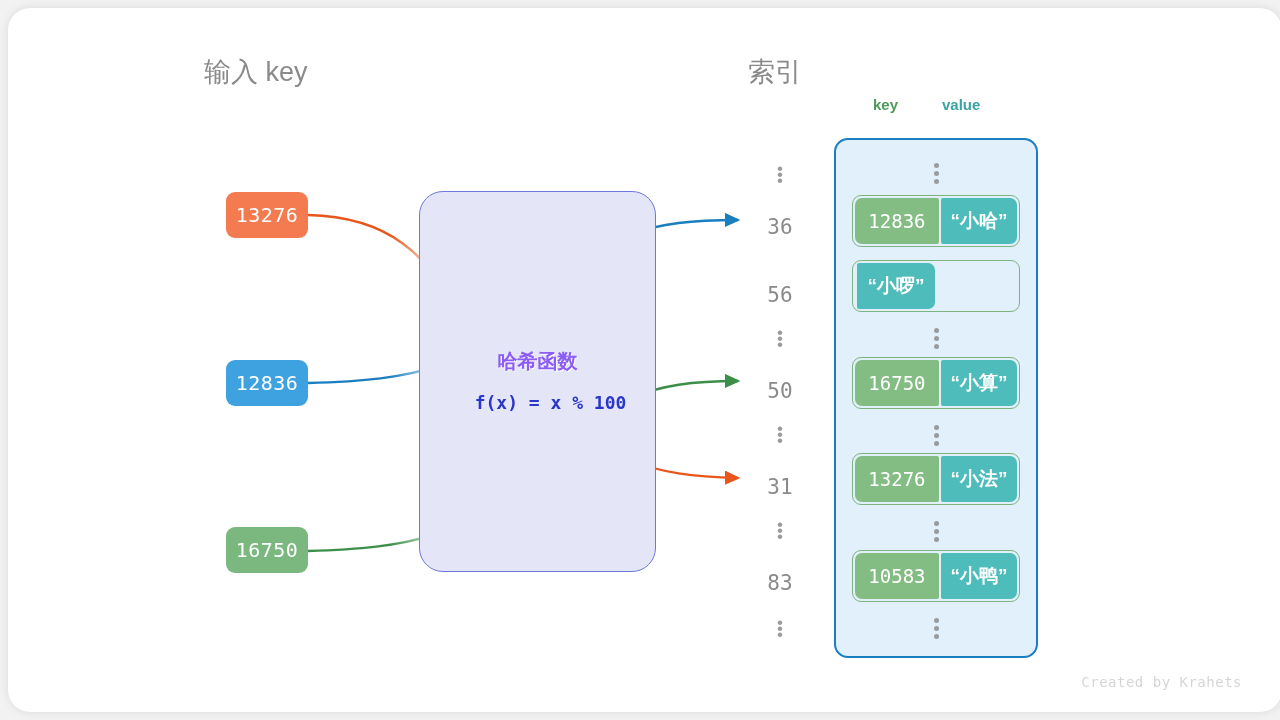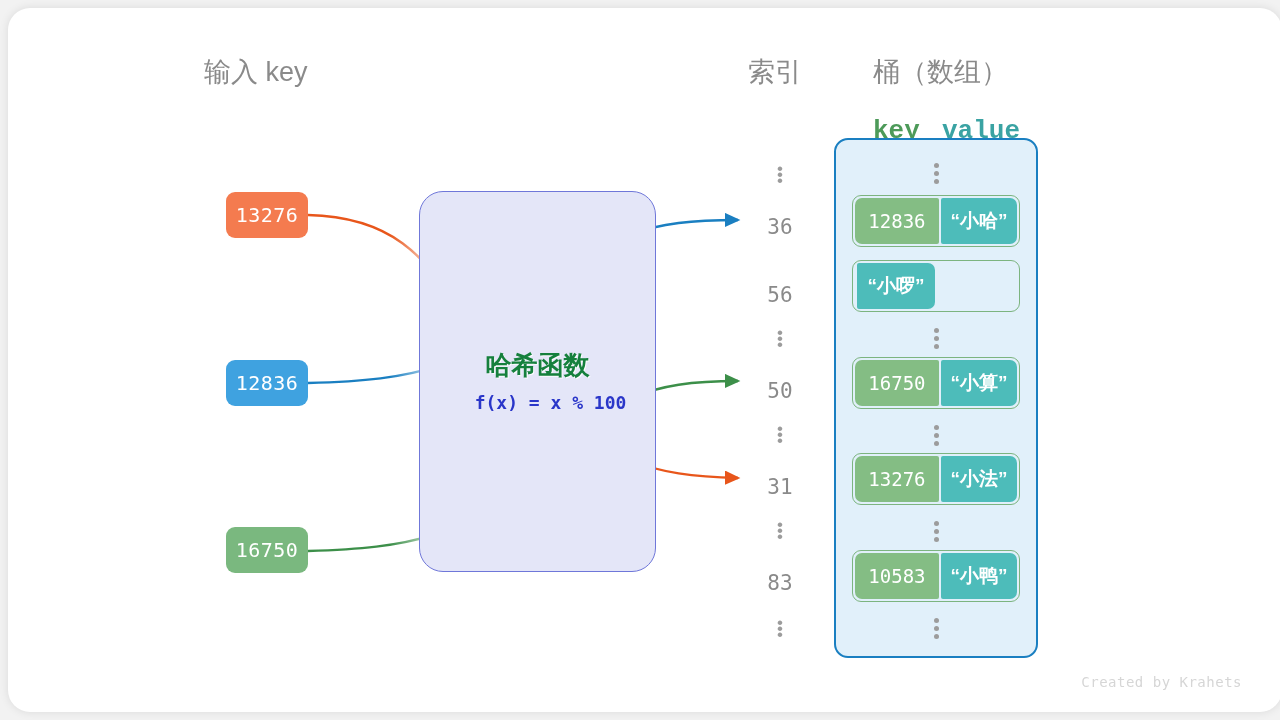--- a/index.html
+++ b/index.html
@@ -28,23 +28,23 @@
     font-size: 27px;
     font-weight: 400;
     white-space: nowrap;
   }
   #title-input   { left: 196px; top: 46px; }
   #title-index   { left: 740px; top: 46px; }
   #title-bucket  { left: 865px; top: 46px; }
 
   .kv-head {
     position: absolute;
-    top: 108px;
-    font-family: Liberation Mono, monospace;
-    font-size: 26px;
+    top: 88px;
+    font-family: Liberation Sans, sans-serif;
+    font-size: 15px;
     font-weight: 700;
     white-space: nowrap;
   }
   #head-key   { left: 865px; color: #4d9a59; }
   #head-value { left: 934px; color: #3aa3a3; }
 
   
   .keychip {
     position: absolute;
     width: 82px; height: 46px;
@@ -65,22 +65,22 @@
     left: 411px; top: 183px;
     width: 237px; height: 381px;
     background: #e4e6f8;
     border: 1.6px solid #6f77d9;
     border-radius: 24px;
   }
   #hash-title {
     position: absolute;
     left: 411px; top: 340px; width: 237px;
     text-align: center;
-    color: #15803d;
-    font-size: 26px;
+    color: #8b5cf6;
+    font-size: 20px;
     font-weight: 700;
     text-shadow: 1px 1px 0 rgba(255,255,255,0.85);
   }
   #hash-formula {
     position: absolute;
     left: 424px; top: 384px; width: 237px;
     text-align: center;
     color: #2a36c9;
     font-family: "DejaVu Sans Mono", "Liberation Mono", monospace;
     font-size: 18px;
@@ -217,21 +217,20 @@
 
       <path d="M300,207 C430,210 430,300 530,390 C600,452 640,468 730,470" fill="none" stroke="url(#g-orange)" stroke-width="2.4" marker-end="url(#ah-orange)"></path>
 
       <path d="M300,375 C410,372 460,360 530,292 C600,224 640,212 730,212" fill="none" stroke="url(#g-blue)" stroke-width="2.4" marker-end="url(#ah-blue)"></path>
 
       <path d="M300,543 C400,540 460,530 530,460 C600,390 640,373 730,373" fill="none" stroke="url(#g-green)" stroke-width="2.4" marker-end="url(#ah-green)"></path>
     </svg>
 
     <div class="col-title" id="title-input">输入 key</div>
     <div class="col-title" id="title-index">索引</div>
-    <div class="col-title" id="title-bucket">桶（数组）</div>
     <div class="kv-head" id="head-key">key</div>
     <div class="kv-head" id="head-value">value</div>
 
     <div class="keychip" id="chip-13276">
       <span>13276</span>
     </div>
     <div class="keychip" id="chip-12836">
       <span>12836</span>
     </div>
     <div class="keychip" id="chip-16750">

